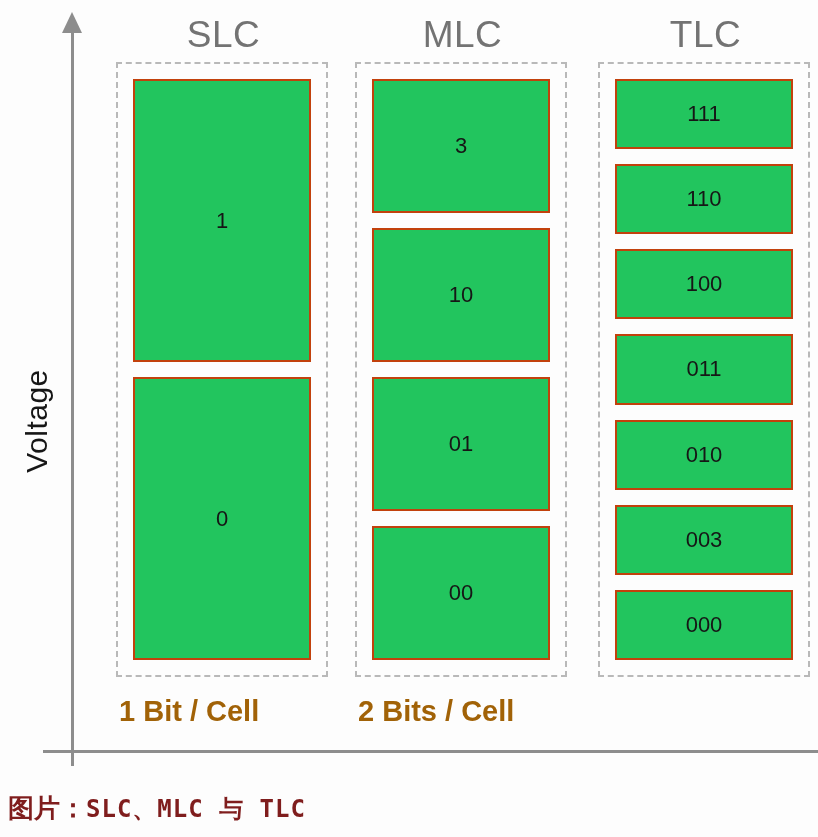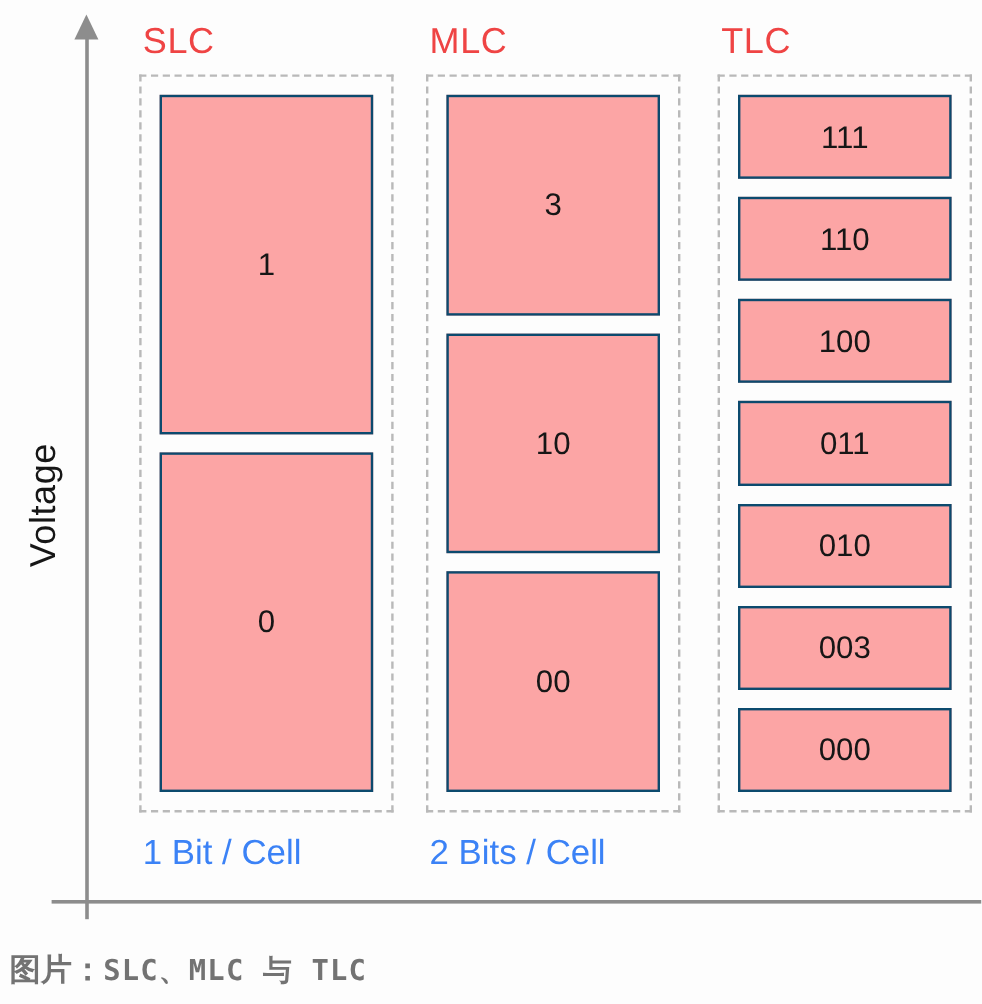--- a/index.html
+++ b/index.html
@@ -61,59 +61,61 @@
     width: 212px;
   }
   .col-slc { left: 116px; }
   .col-mlc { left: 355px; }
   .col-tlc { left: 598px; }
 
   .column-title {
     height: 31px;
     line-height: 31px;
     margin: 0 0 12px 3px;
-    font-size: 30px;
-    color: #ef4444;
+    font-size: 37px;
+    color: #737373;
     letter-spacing: 0.5px;
+    text-align: center;
   }
   .dashed-container {
     box-sizing: border-box;
     height: 615px;
     border: 2px dashed #b9b9b9;
     padding: 15px;
     display: flex;
     flex-direction: column;
     gap: 15px;
     background: transparent;
   }
   .cell-box {
     box-sizing: border-box;
     flex: 1 1 0;
-    border: 2px solid #0c4a6e;
-    background: #fca5a5;
+    border: 2px solid #c2410c;
+    background: #22c55e;
     display: flex;
     align-items: center;
     justify-content: center;
-    font-size: 26px;
+    font-size: 22px;
     color: #161616;
   }
   .column-caption {
     margin: 18px 0 0 3px;
     font-size: 29px;
-    color: #3b82f6;
+    color: #a16207;
+    font-weight: bold;
   }
 
   
   .figure-caption {
     position: absolute;
     left: 8px;
     top: 791px;
     font-size: 26px;
     font-weight: 700;
-    color: #737373;
+    color: #7f1d1d;
     white-space: nowrap;
   }
   .figure-caption .mono {
     font-family: "DejaVu Sans Mono", monospace;
     font-size: 24px;
     letter-spacing: 1px;
   }
 </style>
 </head>
 <body>
@@ -132,20 +134,21 @@
         <div class="cell-box">0</div>
       </div>
     <div class="column-caption">1 Bit / Cell</div>
   </div>
 
   <div class="column col-mlc">
     <div class="column-title">MLC</div>
     <div class="dashed-container">
         <div class="cell-box">3</div>
         <div class="cell-box">10</div>
+        <div class="cell-box">01</div>
         <div class="cell-box">00</div>
       </div>
     <div class="column-caption">2 Bits / Cell</div>
   </div>
 
   <div class="column col-tlc">
     <div class="column-title">TLC</div>
     <div class="dashed-container">
         <div class="cell-box">111</div>
         <div class="cell-box">110</div>

